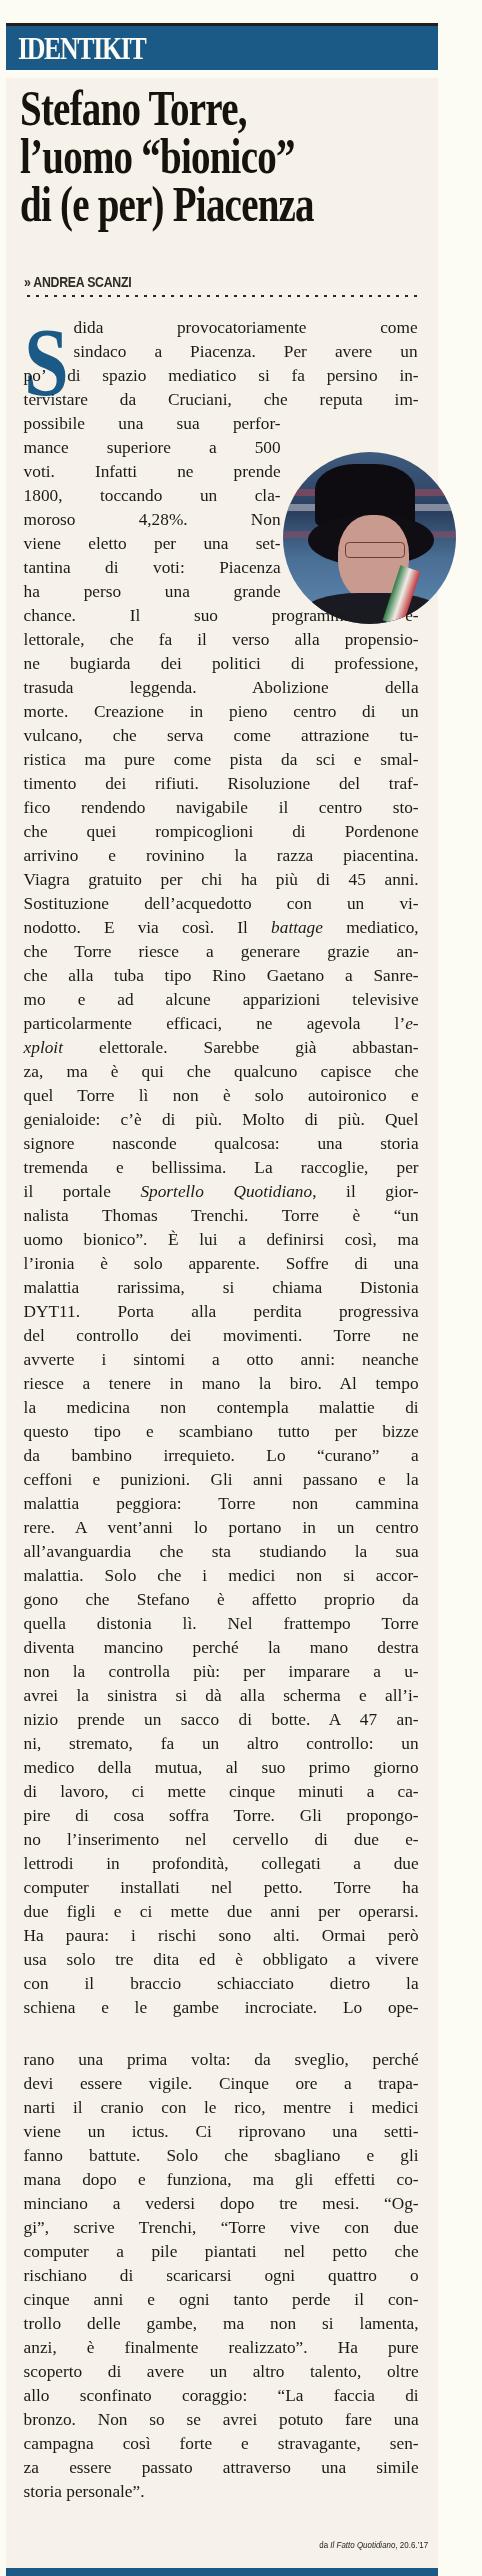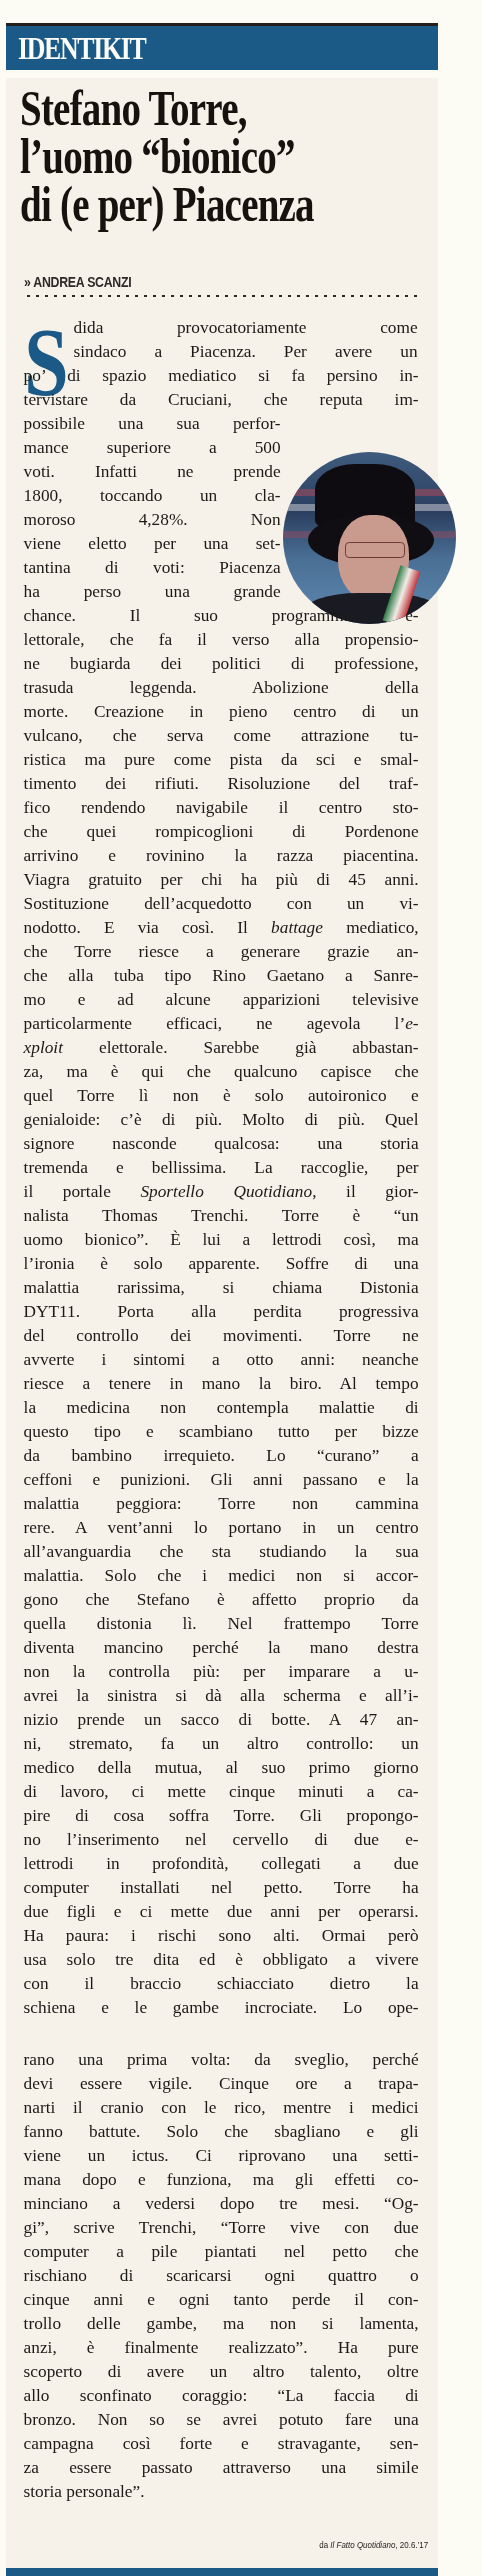--- a/index.html
+++ b/index.html
@@ -149,21 +149,21 @@
     <div class="ln" style="width: 395px;"><span style="white-space: nowrap; word-spacing: 0px;">mo e ad alcune apparizioni televisive</span></div>
     <div class="ln" style="width: 395px;"><span style="white-space: nowrap; word-spacing: 0px;">particolarmente efficaci, ne agevola l’<span class="ital">e-</span></span></div>
     <div class="ln" style="width: 395px;"><span style="white-space: nowrap; word-spacing: 0px;"><span class="ital">xploit</span> elettorale. Sarebbe già abbastan-</span></div>
     <div class="ln" style="width: 395px;"><span style="white-space: nowrap; word-spacing: 0px;">za, ma è qui che qualcuno capisce che</span></div>
     <div class="ln" style="width: 395px;"><span style="white-space: nowrap; word-spacing: 0px;">quel Torre lì non è solo autoironico e</span></div>
     <div class="ln" style="width: 395px;"><span style="white-space: nowrap; word-spacing: 0px;">genialoide: c’è di più. Molto di più. Quel</span></div>
     <div class="ln" style="width: 395px;"><span style="white-space: nowrap; word-spacing: 0px;">signore nasconde qualcosa: una storia</span></div>
     <div class="ln" style="width: 395px;"><span style="white-space: nowrap; word-spacing: 0px;">tremenda e bellissima. La raccoglie, per</span></div>
     <div class="ln" style="width: 395px;"><span style="white-space: nowrap; word-spacing: 0px;">il portale <span class="ital">Sportello Quotidiano</span>, il gior-</span></div>
     <div class="ln" style="width: 395px;"><span style="white-space: nowrap; word-spacing: 0px;">nalista Thomas Trenchi. Torre è “un</span></div>
-    <div class="ln" style="width: 395px;"><span style="white-space: nowrap; word-spacing: 0px;">uomo bionico”. È lui a lettrodi così, ma</span></div>
+    <div class="ln" style="width: 395px;"><span style="white-space: nowrap; word-spacing: 0px;">uomo bionico”. È lui a definirsi così, ma</span></div>
     <div class="ln" style="width: 395px;"><span style="white-space: nowrap; word-spacing: 0px;">l’ironia è solo apparente. Soffre di una</span></div>
     <div class="ln" style="width: 395px;"><span style="white-space: nowrap; word-spacing: 0px;">malattia rarissima, si chiama Distonia</span></div>
     <div class="ln" style="width: 395px;"><span style="white-space: nowrap; word-spacing: 0px;">DYT11. Porta alla perdita progressiva</span></div>
     <div class="ln" style="width: 395px;"><span style="white-space: nowrap; word-spacing: 0px;">del controllo dei movimenti. Torre ne</span></div>
     <div class="ln" style="width: 395px;"><span style="white-space: nowrap; word-spacing: 0px;">avverte i sintomi a otto anni: neanche</span></div>
     <div class="ln" style="width: 395px;"><span style="white-space: nowrap; word-spacing: 0px;">riesce a tenere in mano la biro. Al tempo</span></div>
     <div class="ln" style="width: 395px;"><span style="white-space: nowrap; word-spacing: 0px;">la medicina non contempla malattie di</span></div>
     <div class="ln" style="width: 395px;"><span style="white-space: nowrap; word-spacing: 0px;">questo tipo e scambiano tutto per bizze</span></div>
     <div class="ln" style="width: 395px;"><span style="white-space: nowrap; word-spacing: 0px;">da bambino irrequieto. Lo “curano” a</span></div>
     <div class="ln" style="width: 395px;"><span style="white-space: nowrap; word-spacing: 0px;">ceffoni e punizioni. Gli anni passano e la</span></div>
@@ -185,22 +185,22 @@
     <div class="ln" style="width: 395px;"><span style="white-space: nowrap; word-spacing: 0px;">lettrodi in profondità, collegati a due</span></div>
     <div class="ln" style="width: 395px;"><span style="white-space: nowrap; word-spacing: 0px;">computer installati nel petto. Torre ha</span></div>
     <div class="ln" style="width: 395px;"><span style="white-space: nowrap; word-spacing: 0px;">due figli e ci mette due anni per operarsi.</span></div>
     <div class="ln" style="width: 395px;"><span style="white-space: nowrap; word-spacing: 0px;">Ha paura: i rischi sono alti. Ormai però</span></div>
     <div class="ln" style="width: 395px;"><span style="white-space: nowrap; word-spacing: 0px;">usa solo tre dita ed è obbligato a vivere</span></div>
     <div class="ln" style="width: 395px;"><span style="white-space: nowrap; word-spacing: 0px;">con il braccio schiacciato dietro la</span></div>
     <div class="ln" style="width: 395px;"><span style="white-space: nowrap; word-spacing: 0px;">schiena e le gambe incrociate. Lo ope-</span></div>
     <div class="ln" style="width: 395px; margin-top: 28px;"><span style="white-space: nowrap; word-spacing: 0px;">rano una prima volta: da sveglio, perché</span></div>
     <div class="ln" style="width: 395px;"><span style="white-space: nowrap; word-spacing: 0px;">devi essere vigile. Cinque ore a trapa-</span></div>
     <div class="ln" style="width: 395px;"><span style="white-space: nowrap; word-spacing: 0px;">narti il cranio con le rico, mentre i medici</span></div>
+    <div class="ln" style="width: 395px;"><span style="white-space: nowrap; word-spacing: 0px;">viene un ictus. Ci riprovano una setti-</span></div>
     <div class="ln" style="width: 395px;"><span style="white-space: nowrap; word-spacing: 0px;">fanno battute. Solo che sbagliano e gli</span></div>
-    <div class="ln" style="width: 395px;"><span style="white-space: nowrap; word-spacing: 0px;">viene un ictus. Ci riprovano una setti-</span></div>
     <div class="ln" style="width: 395px;"><span style="white-space: nowrap; word-spacing: 0px;">mana dopo e funziona, ma gli effetti co-</span></div>
     <div class="ln" style="width: 395px;"><span style="white-space: nowrap; word-spacing: 0px;">minciano a vedersi dopo tre mesi. “Og-</span></div>
     <div class="ln" style="width: 395px;"><span style="white-space: nowrap; word-spacing: 0px;">gi”, scrive Trenchi, “Torre vive con due</span></div>
     <div class="ln" style="width: 395px;"><span style="white-space: nowrap; word-spacing: 0px;">computer a pile piantati nel petto che</span></div>
     <div class="ln" style="width: 395px;"><span style="white-space: nowrap; word-spacing: 0px;">rischiano di scaricarsi ogni quattro o</span></div>
     <div class="ln" style="width: 395px;"><span style="white-space: nowrap; word-spacing: 0px;">cinque anni e ogni tanto perde il con-</span></div>
     <div class="ln" style="width: 395px;"><span style="white-space: nowrap; word-spacing: 0px;">trollo delle gambe, ma non si lamenta,</span></div>
     <div class="ln" style="width: 395px;"><span style="white-space: nowrap; word-spacing: 0px;">anzi, è finalmente realizzato”. Ha pure</span></div>
     <div class="ln" style="width: 395px;"><span style="white-space: nowrap; word-spacing: 0px;">scoperto di avere un altro talento, oltre</span></div>
     <div class="ln" style="width: 395px;"><span style="white-space: nowrap; word-spacing: 0px;">allo sconfinato coraggio: “La faccia di</span></div>

